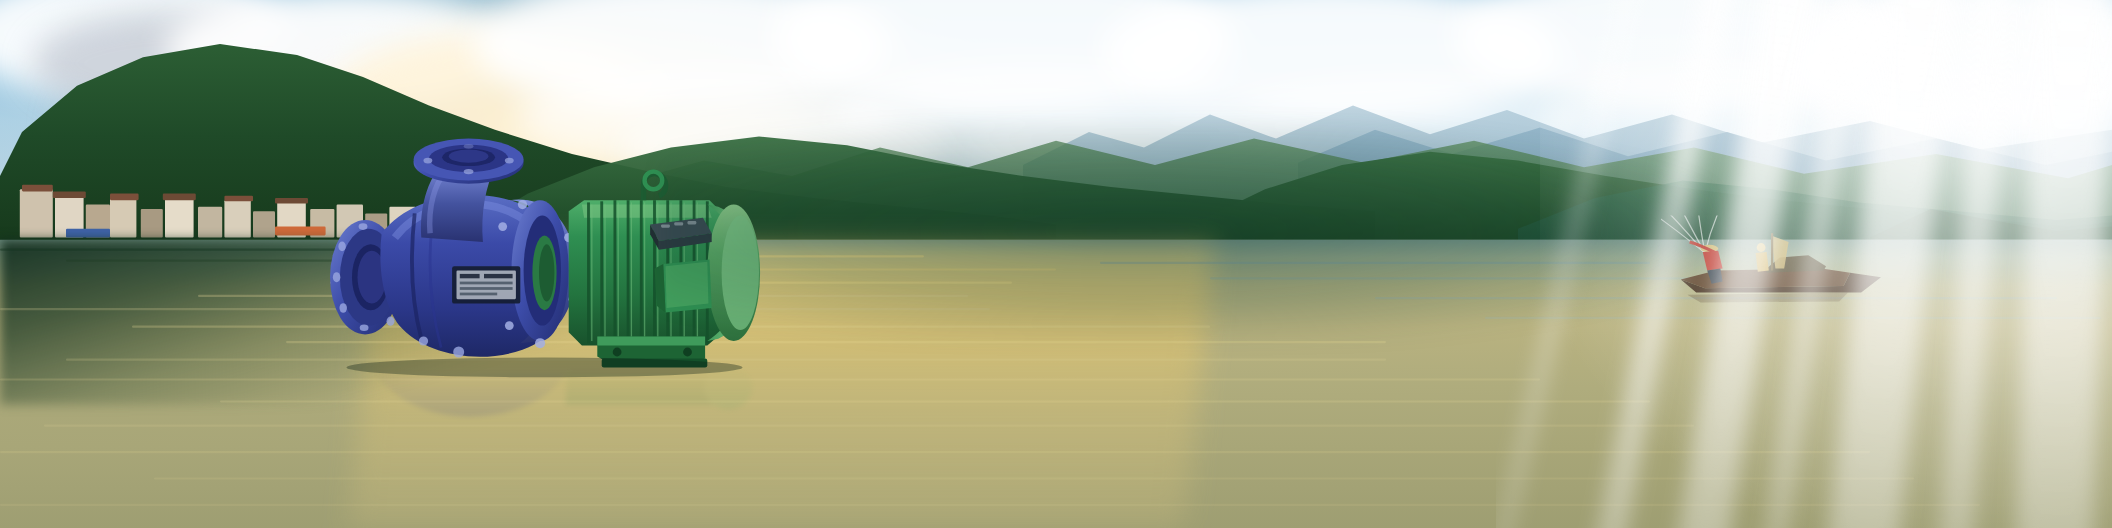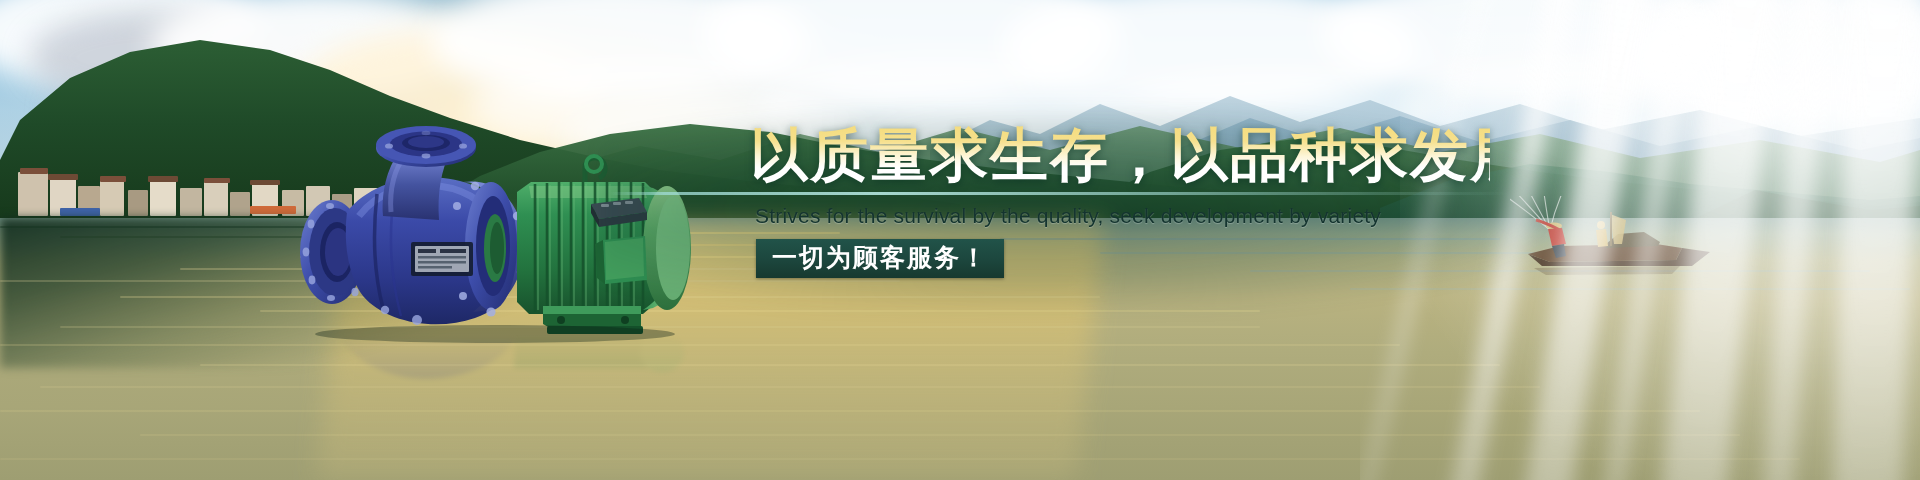--- a/index.html
+++ b/index.html
@@ -583,23 +583,14 @@
     <div class="ray" style="left:262px;width:46px;transform:rotate(9deg);opacity:0.95;"></div>
     <div class="ray" style="left:330px;width:20px;transform:rotate(8deg);opacity:0.7;"></div>
     <div class="ray" style="left:366px;width:64px;transform:rotate(6deg);opacity:0.9;"></div>
     <div class="ray" style="left:446px;width:30px;transform:rotate(4deg);opacity:0.75;"></div>
     <div class="ray" style="left:140px;width:14px;transform:rotate(13deg);opacity:0.5;"></div>
     <div class="ray" style="left:494px;width:70px;transform:rotate(2deg);opacity:0.85;"></div>
   </div>
 
   <div class="text-veil"></div>
 
-  <div class="textblock">
-    <h1 class="headline">以质量求生存，以品种求发展</h1>
-
-    <div class="divider"></div>
-
-    <p class="subtitle">Strives for the survival by the quality, seek development by variety</p>
-
-    <div class="badge">一切为顾客服务！</div>
-  </div>
 
 </div>
 
 </body></html>

